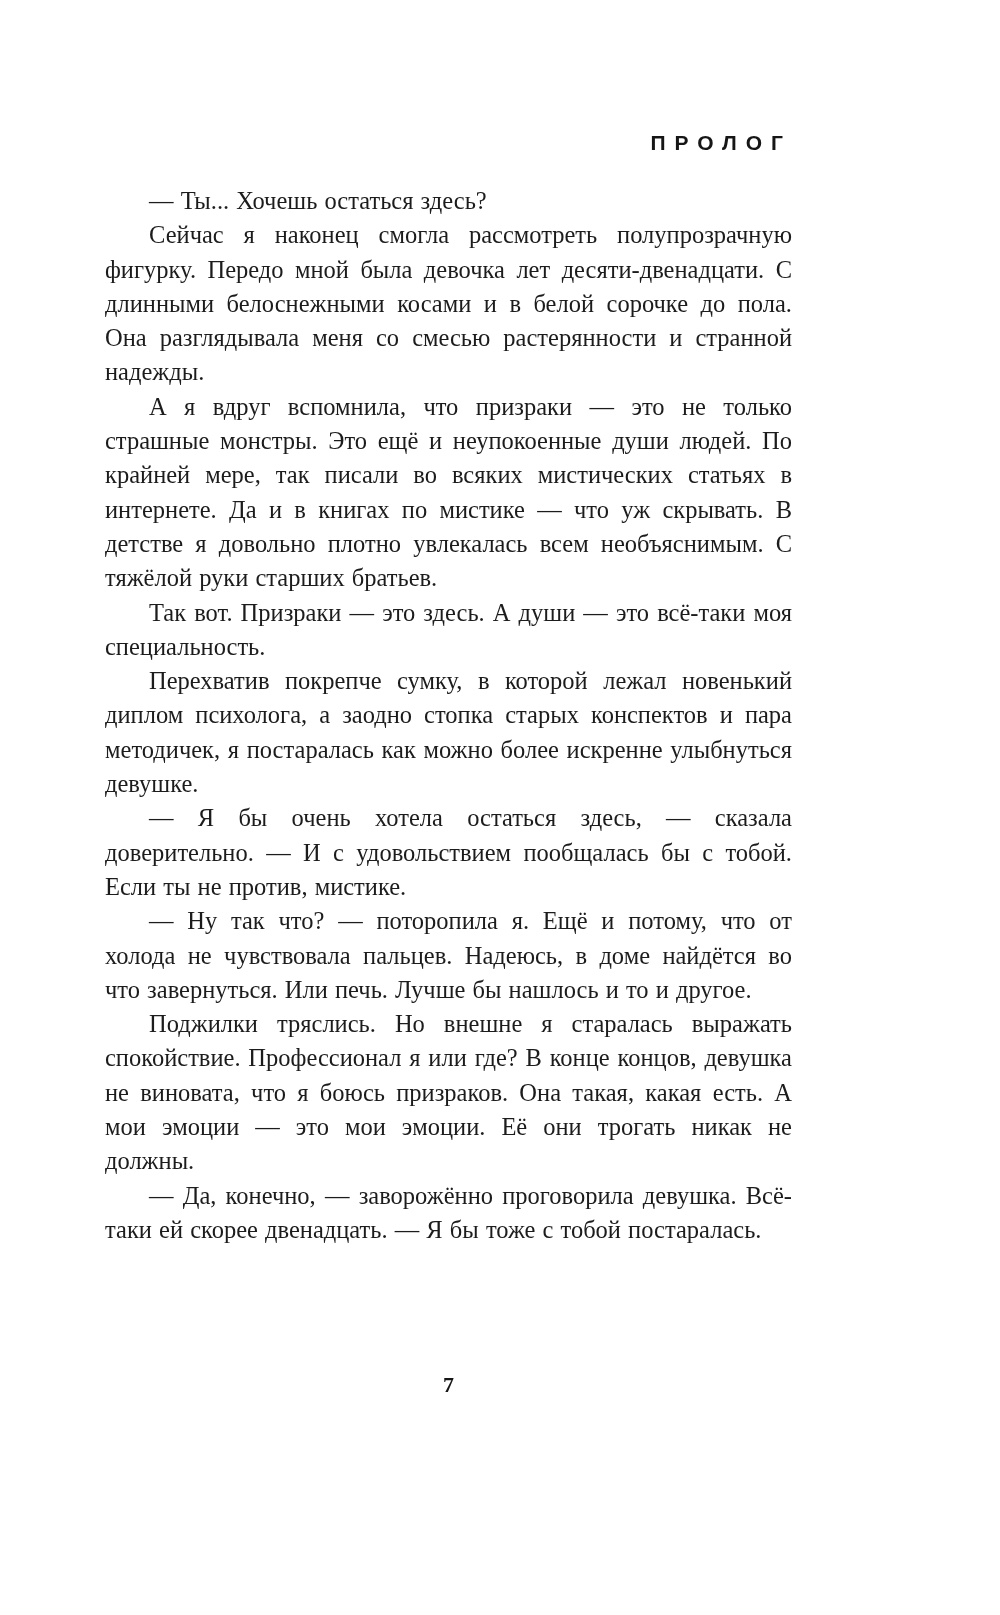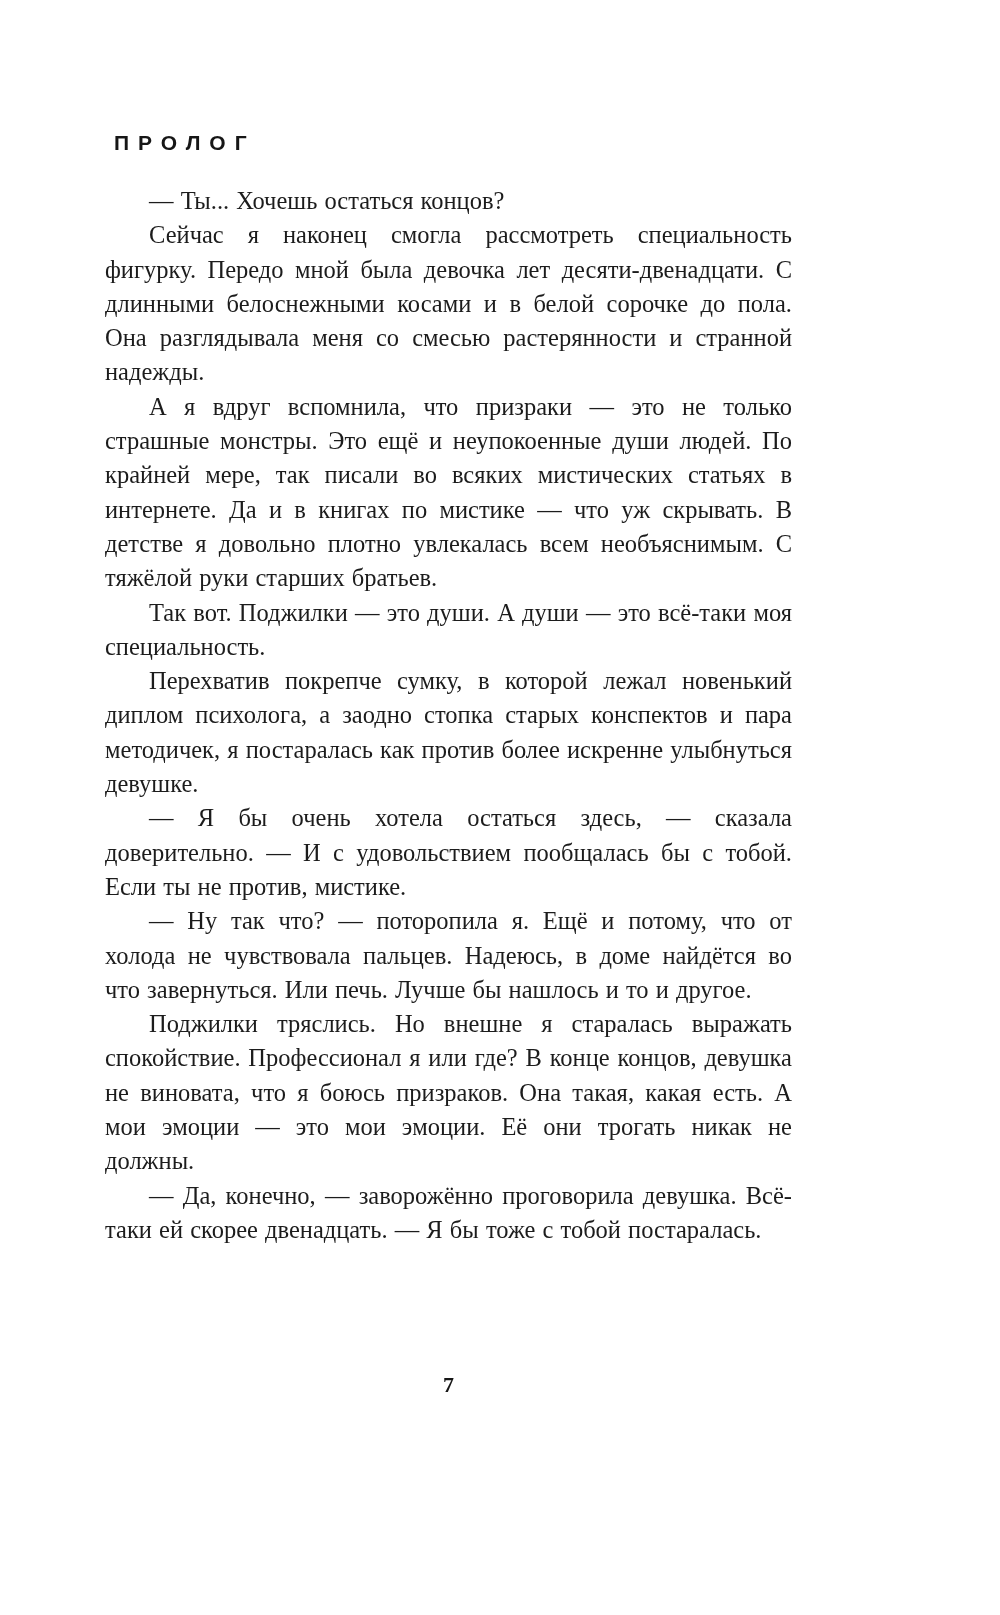--- a/index.html
+++ b/index.html
@@ -18,21 +18,21 @@
     .page {
       position: absolute;
       top: 0;
       left: 105px;
       width: 687px;
       height: 1615px;
     }
     .chapter-title {
       margin: 0;
       padding-top: 131px;
-      text-align: left;
+      text-align: right;
       font-family: "Liberation Sans", "DejaVu Sans", sans-serif;
       font-weight: 700;
       font-size: 21px;
       letter-spacing: 9px;
       text-indent: 9px; 
       color: #161616;
     }
     .text-block {
       margin-top: 29px;
       font-size: 24.5px;
@@ -56,25 +56,25 @@
       color: #161616;
     }
   </style>
 </head>
 <body>
 
 <div class="page">
   <h1 class="chapter-title">ПРОЛОГ</h1>
 
   <div class="text-block">
-    <p>— Ты... Хочешь остаться концов?</p>
-    <p>Сейчас я наконец смогла рассмотреть специальность фигурку. Передо мной была девочка лет десяти-двенадцати. С длинными белоснежными косами и в белой сорочке до пола. Она разглядывала меня со смесью растерянности и странной надежды.</p>
+    <p>— Ты... Хочешь остаться здесь?</p>
+    <p>Сейчас я наконец смогла рассмотреть полупрозрачную фигурку. Передо мной была девочка лет десяти-двенадцати. С длинными белоснежными косами и в белой сорочке до пола. Она разглядывала меня со смесью растерянности и странной надежды.</p>
     <p>А я вдруг вспомнила, что призраки — это не только страшные монстры. Это ещё и неупокоенные души людей. По крайней мере, так писали во всяких мистических статьях в интернете. Да и в книгах по мистике — что уж скрывать. В детстве я довольно плотно увлекалась всем необъяснимым. С тяжёлой руки старших братьев.</p>
-    <p>Так вот. Поджилки — это души. А души — это всё-таки моя специальность.</p>
-    <p>Перехватив покрепче сумку, в которой лежал новенький диплом психолога, а заодно стопка старых конспектов и пара методичек, я постаралась как против более искренне улыбнуться девушке.</p>
+    <p>Так вот. Призраки — это здесь. А души — это всё-таки моя специальность.</p>
+    <p>Перехватив покрепче сумку, в которой лежал новенький диплом психолога, а заодно стопка старых конспектов и пара методичек, я постаралась как можно более искренне улыбнуться девушке.</p>
     <p>— Я бы очень хотела остаться здесь, — сказала доверительно. — И с удовольствием пообщалась бы с тобой. Если ты не против, мистике.</p>
     <p>— Ну так что? — поторопила я. Ещё и потому, что от холода не чувствовала пальцев. Надеюсь, в доме найдётся во что завернуться. Или печь. Лучше бы нашлось и то и другое.</p>
     <p>Поджилки тряслись. Но внешне я старалась выражать спокойствие. Профессионал я или где? В конце концов, девушка не виновата, что я боюсь призраков. Она такая, какая есть. А мои эмоции — это мои эмоции. Её они трогать никак не должны.</p>
     <p>— Да, конечно, — заворожённо проговорила девушка. Всё-таки ей скорее двенадцать. — Я бы тоже с тобой постаралась.</p>
   </div>
 </div>
 
 <div class="page-number">7</div>
 
 </body></html>

